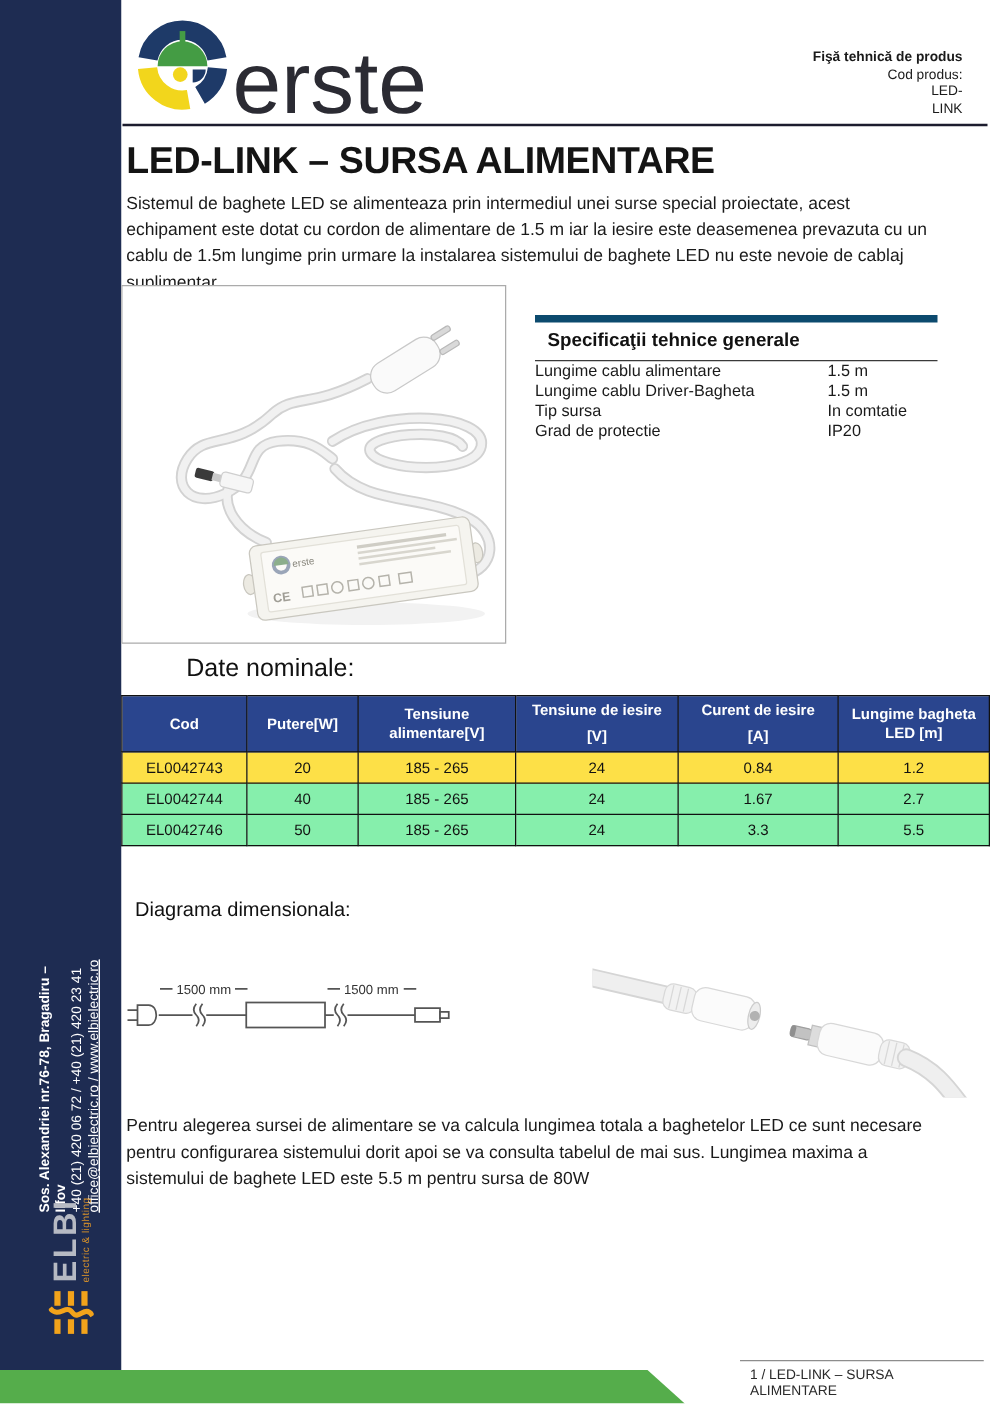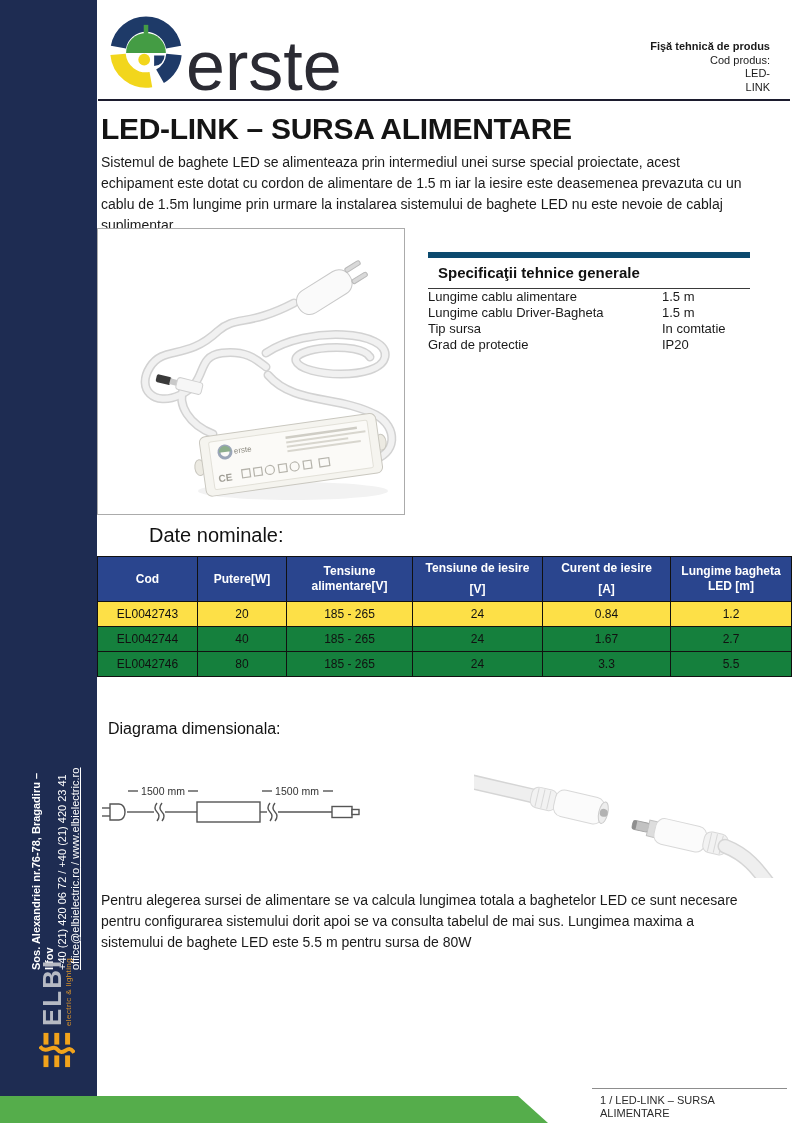--- a/index.html
+++ b/index.html
@@ -49,21 +49,21 @@
   .nominal-heading{position:absolute;left:101px;top:524px;font-size:20px;color:#111;margin-left:48px;}
   .nominal-table{position:absolute;left:97px;top:556px;width:694px;border-collapse:collapse;table-layout:fixed;
     font-size:12px;color:#111;border-radius:21px;}
   .nominal-table th,.nominal-table td{border:1px solid #111;text-align:center;padding:0;}
   .nominal-table th{background:#2a458e;color:#fff;font-weight:bold;height:44px;vertical-align:middle;
     font-size:12px;line-height:15px;}
   .nominal-table th .th2{display:block;}
   .nominal-table th .th2.gap{margin-top:6px;}
   .nominal-table td{height:24px;}
   .row-gray{background:#fde047;}
-  .row-white{background:#15803d;}
+  .row-white{background:#86efac;}
   .col-c0{width:100px;} .col-c1{width:89px;} .col-c2{width:126px;}
   .col-c3{width:130px;} .col-c4{width:128px;} .col-c5{width:121px;}
 
   
   .diag-head-left{position:absolute;left:108px;top:720px;font-size:16px;color:#111;}
   .diag-head-right{position:absolute;left:481px;top:720px;font-size:16px;color:#111;}
   .dim-svg{position:absolute;left:100px;top:780px;}
   .elec-svg{position:absolute;left:474px;top:760px;}
 
   
@@ -235,21 +235,21 @@
         <tr class="row-white">
           <td>EL0042744</td>
           <td>40</td>
           <td>185 - 265</td>
           <td>24</td>
           <td>1.67</td>
           <td>2.7</td>
         </tr>
         <tr class="row-white">
           <td>EL0042746</td>
-          <td>80</td>
+          <td>50</td>
           <td>185 - 265</td>
           <td>24</td>
           <td>3.3</td>
           <td>5.5</td>
         </tr>
       </tbody>
   </table>
 
   <div class="diag-head-left">Diagrama dimensionala:</div>
 

